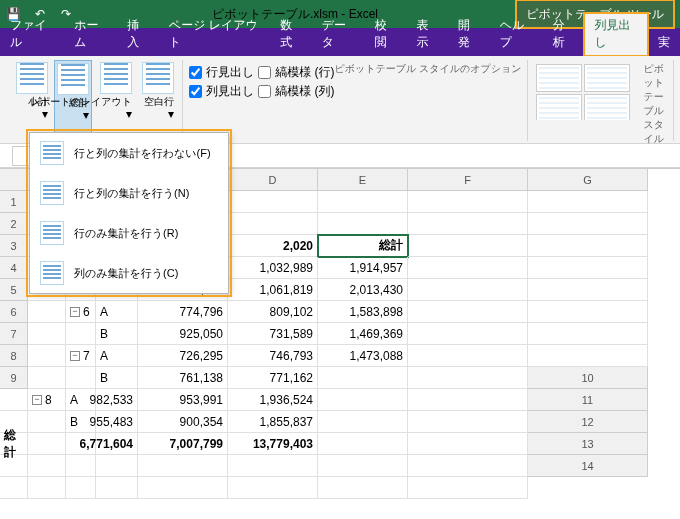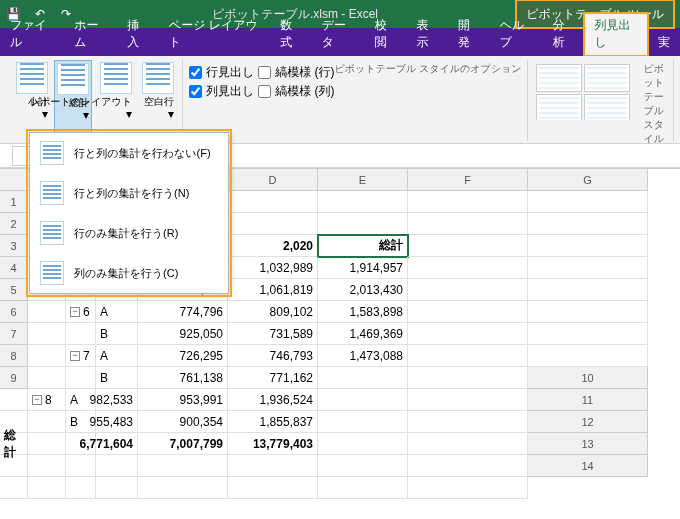--- a/index.html
+++ b/index.html
@@ -1,20 +1,20 @@
 <!DOCTYPE html>
 <html><head>
 <meta charset="utf-8">
 <style>
 *{box-sizing:border-box;margin:0;padding:0;font-family:"Meiryo UI","Yu Gothic UI",sans-serif;font-size:12px}
 body{width:680px;height:519px;background:#fff;overflow:hidden;position:relative}
 .titlebar{height:28px;background:#217346;color:#fff;display:flex;align-items:center;padding:0 6px}
 .titlebar .qat{display:flex;gap:10px;align-items:center}
 .titlebar .qat .ico{width:16px;height:16px;display:flex;align-items:center;justify-content:center;cursor:pointer}
-.titlebar .center{flex:1;text-align:center;font-size:12px;color:#e5e5e5}
+.titlebar .center{flex:1;text-align:center;font-size:12px;color:#000000}
 .titlebar .tool-ctx{background:#3d6b44;padding:0 10px;height:28px;display:flex;align-items:center;outline:2px solid #f5a623;outline-offset:-1px}
 .tabs{height:28px;background:#4c1d95;color:#fff;display:flex;align-items:flex-end}
 .tabs .tab{padding:4px 10px 5px;cursor:pointer;font-size:12px}
 .tabs .tab.design{background:#f3f3f3;color:#217346;outline:2px solid #f5a623;outline-offset:-1px}
 .tabs .spacer{flex:1}
 .ribbon{height:88px;background:#f3f3f3;border-bottom:1px solid #d4d4d4;display:flex;padding:4px 6px 2px;position:relative}
 .ribbon .group{border-right:1px solid #d4d4d4;padding:0 6px;display:flex;flex-direction:row}
 .ribbon .grp-body{flex:1;display:flex;gap:4px}
 .ribbon .grp-label{text-align:center;font-size:10px;color:#666;padding:2px 0}
 .bigbtn{width:38px;display:flex;flex-direction:column;align-items:flex-end;padding:2px;cursor:pointer}

